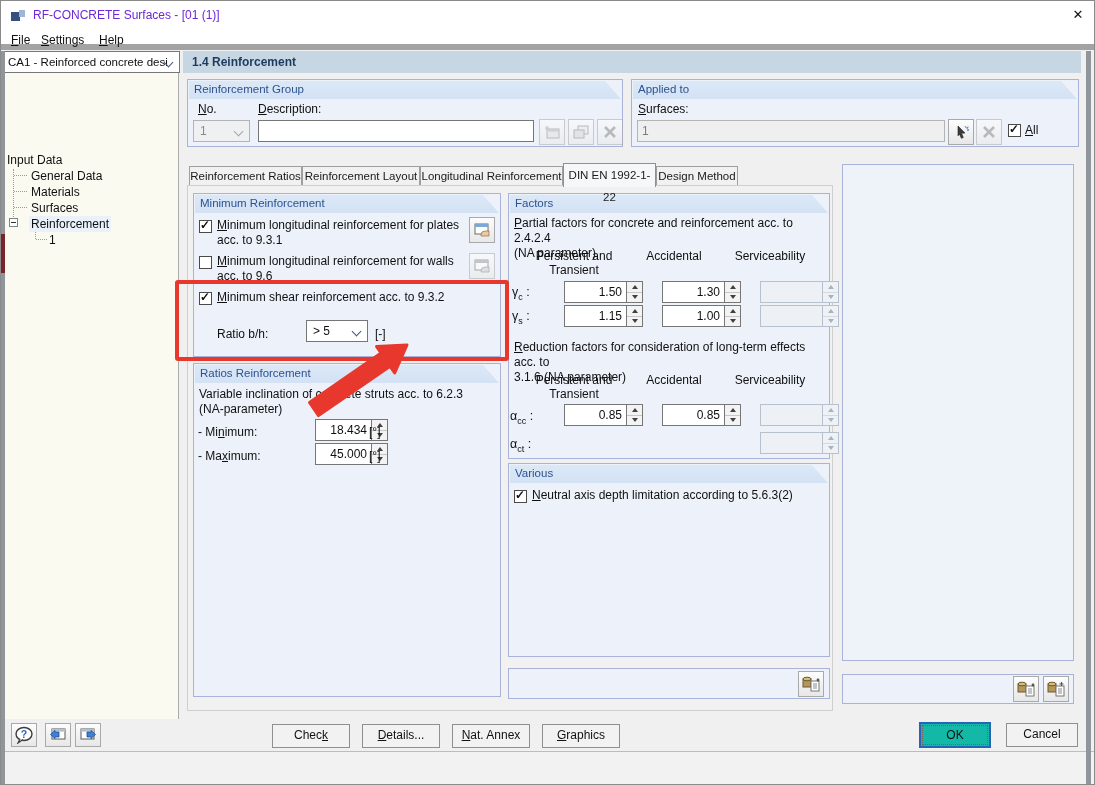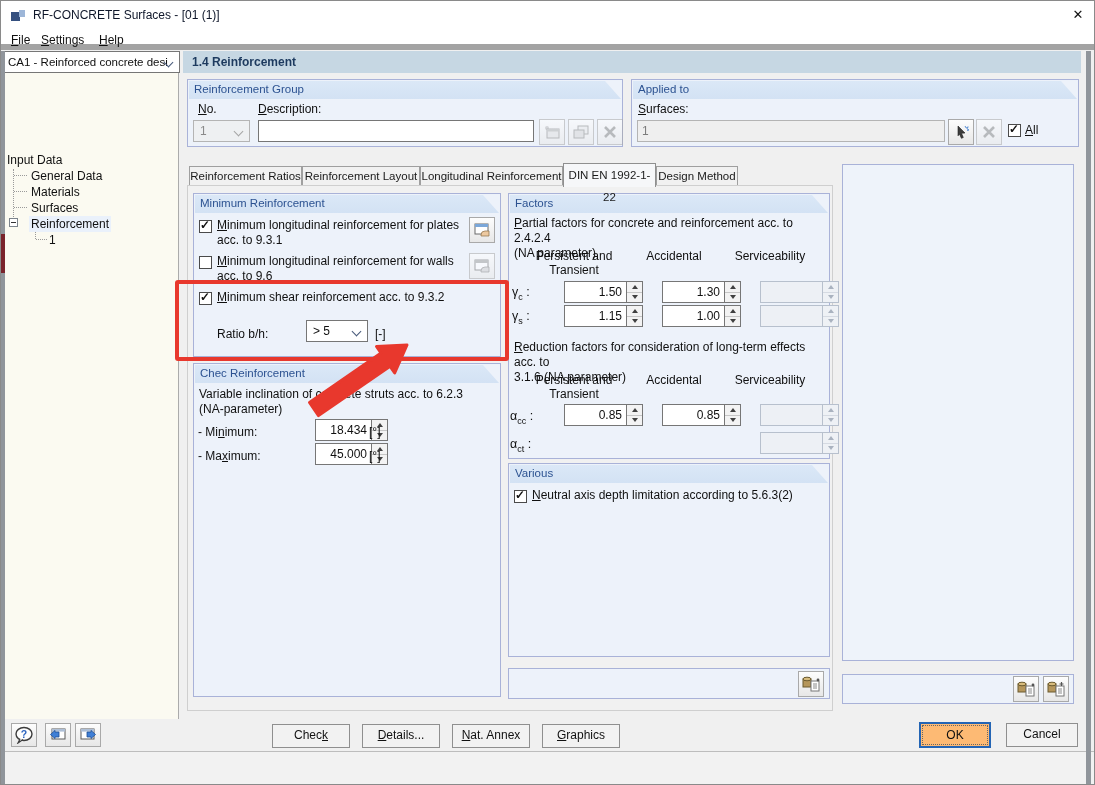--- a/index.html
+++ b/index.html
@@ -1,20 +1,20 @@
 <!DOCTYPE html>
 <html><head>
 <meta charset="utf-8">
 <style>
   html,body{margin:0;padding:0;background:#d4d4d4;font-family:"Liberation Sans",sans-serif;}
   #win{position:relative;width:1095px;height:785px;background:#f0f0f0;border:1px solid #8a8a8a;box-sizing:border-box;overflow:hidden;font-size:12px;color:#101010;}
   .abs{position:absolute;}
   
   #titlebar{left:0;top:0;width:100%;height:28px;background:#ffffff;}
-  #title-text{left:32px;top:7px;font-size:12px;color:#0f172a;text-align:center;}
+  #title-text{left:32px;top:7px;font-size:12px;color:#6d28d9;text-align:center;}
   #close-btn{left:1061px;top:1px;width:32px;height:26px;text-align:center;line-height:26px;font-size:13px;color:#111;}
   #menubar{left:0;top:28px;width:100%;height:21px;background:#ffffff;border-bottom:6px solid #a3a3a3;box-sizing:border-box;}
   .menu-item{position:absolute;top:2px;height:18px;line-height:18px;padding:0 6px;}
   
   #case-combo{left:0;top:50px;width:179px;}
   #tree{left:0;top:72px;width:178px;height:646px;background:#fbfaf1;border-right:1px solid #ababab;box-sizing:border-box;}
   .tree-label{position:absolute;height:16px;line-height:16px;white-space:nowrap;}
   .tree-sel{background:#eaf1fb;padding:0 2px;}
   .dot-v{position:absolute;border-left:1px dotted #9a9a9a;width:0;}
   .dot-h{position:absolute;border-top:1px dotted #9a9a9a;height:0;}
@@ -57,21 +57,21 @@
   .greek{position:absolute;font-size:12.5px;}
   .greek sub{font-size:9px;}
   
   .tab{position:absolute;top:165px;height:20px;background:#f1f1f1;border:1px solid #9f9f9f;border-bottom:none;box-sizing:border-box;text-align:center;font-size:11.5px;line-height:19px;color:#1a1a1a;}
   .tab.active{top:162px;height:24px;background:#f6f7f9;border-color:#8f8f8f;line-height:22px;z-index:3;}
   #pane{left:186px;top:184px;width:646px;height:526px;background:#f1f1f1;border:1px solid #cfcfcf;box-sizing:border-box;z-index:1;}
   
   .btn{position:absolute;background:#f2f2f2;border:1px solid #8f8f8f;box-sizing:border-box;text-align:center;font-size:12px;line-height:21px;color:#111;}
   .icon-btn{position:absolute;width:26px;height:26px;background:linear-gradient(#fdfdfd,#e7e7e7);border:1px solid #a9a9a9;box-sizing:border-box;display:flex;align-items:center;justify-content:center;}
   .icon-btn.dis{filter:grayscale(1) opacity(.55);}
-  #ok-btn{left:918px;top:721px;width:72px;height:26px;border:2px solid #2465b5;line-height:22px;background:#fdba74;position:absolute;box-sizing:border-box;text-align:center;font-size:12px;}
+  #ok-btn{left:918px;top:721px;width:72px;height:26px;border:2px solid #2465b5;line-height:22px;background:#14b8a6;position:absolute;box-sizing:border-box;text-align:center;font-size:12px;}
   #ok-btn::after{content:"";position:absolute;inset:1px;border:1px dotted #666;}
   
   #red-rect{left:174px;top:279px;width:326px;height:73px;border:4px solid #e8382d;border-radius:3px;z-index:8;}
   #red-arrow{left:288px;top:338px;width:130px;height:85px;z-index:9;}
   
   .edge{background:#90959b;z-index:12;}
   #maroon{left:0;top:233px;width:4px;height:39px;background:#7a232b;z-index:13;}
   #statusbar{left:0;top:750px;width:100%;height:34px;background:#f2f2f2;border-top:1px solid #bdbdbd;box-sizing:border-box;}
   u{text-decoration:underline;}
 </style>
@@ -200,21 +200,21 @@
   <div class="combo" style="left:305px;top:319px;width:62px;z-index:4">&gt; 5</div>
   <span class="stext abs" style="left:374px;top:326px;z-index:4">[-]</span>
 
   <div class="abs" id="red-rect"></div>
   <svg class="abs" id="red-arrow" viewBox="0 0 130 85">
     <polygon points="118,6 105.7,33.9 101.1,27.3 29.5,76.6 20.5,63.4 92.1,14.1 87.5,7.5" fill="#e8382d" stroke="#e8382d" stroke-width="3" stroke-linejoin="round"></polygon>
   </svg>
 
   <div class="gbox" style="left:192px;top:362px;width:308px;height:334px;z-index:2">
     <div class="gband"></div>
-    <div class="gtitle">Chec Reinforcement</div>
+    <div class="gtitle">Ratios Reinforcement</div>
   </div>
   <span class="stext abs" style="left:198px;top:386px;width:298px;z-index:4">Variable inclination of concrete struts acc. to 6.2.3
 (NA-parameter)</span>
   <span class="stext abs" style="left:197px;top:424px;z-index:4">- Mi<u>n</u>imum:</span>
   <div class="spin" style="left:287px;top:418px;width:73px;z-index:4">
     <div class="sfield">18.434</div>
     <div class="sbtns">
         <div class="up"></div>
         <div class="dn"></div>
       </div>

